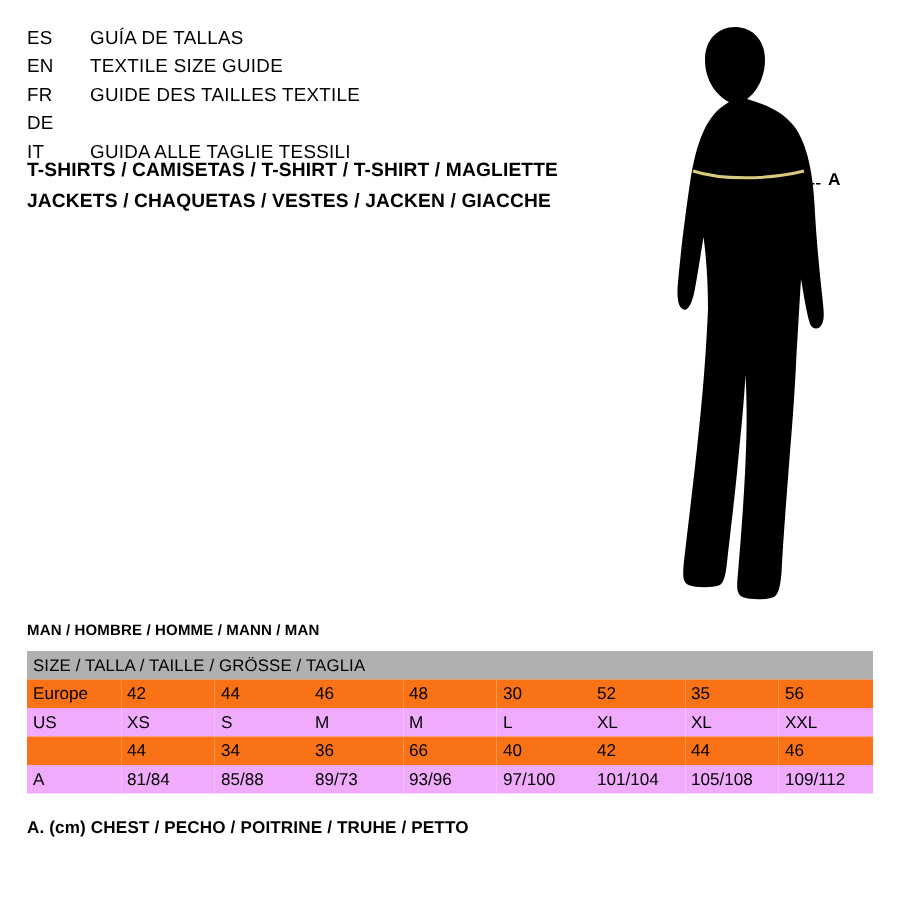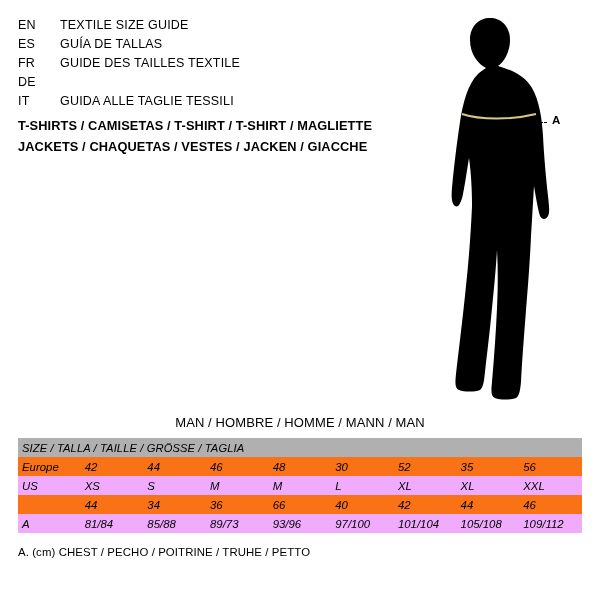--- a/index.html
+++ b/index.html
@@ -42,21 +42,21 @@
     flex: 0 0 42px;
   }
   .lang-text {
     flex: 1 1 auto;
     white-space: nowrap;
   }
 
   
   .cat-block {
     position: absolute;
-    top: 118px;
+    top: 105px;
     left: 18px;
     width: 360px;
   }
   .cat-line {
     font-size: 12.8px;
     font-weight: bold;
     height: 21px;
     white-space: nowrap;
     letter-spacing: 0.1px;
   }
@@ -89,33 +89,31 @@
   }
 
   
   .table-block {
     position: absolute;
     left: 18px;
     top: 415px;
     width: 564px;
   }
   .man-title {
-    font-size: 13px;
-    font-weight: normal;
+    font-size: 10px;
+    font-weight: bold;
     letter-spacing: 0.1px;
     margin-bottom: 8px;
     white-space: nowrap;
-    text-align: center;
   }
   table.size-table {
     border-collapse: collapse;
     width: 564px;
     table-layout: fixed;
     font-size: 11.4px;
-    font-style: italic;
   }
   table.size-table td, table.size-table th {
     text-align: left;
     padding: 0 0 0 4px;
     height: 19px;
     font-weight: normal;
     vertical-align: middle;
   }
   .row-head td {
     background: #b0b0b0;
@@ -129,38 +127,38 @@
     background: #f0abfc;
   }
   .col-label { width: 86px; }
   .col-val { width: 68px; }
 
   .footnote {
     position: absolute;
     left: 18px;
     top: 546px;
     font-size: 11.4px;
-    font-weight: normal;
+    font-weight: bold;
     letter-spacing: 0.1px;
     white-space: nowrap;
   }
 </style>
 </head>
 <body>
 
 <div class="page">
 
   <div class="lang-block">
     <div class="lang-row">
+      <span class="lang-code">ES</span>
+      <span class="lang-text">GUÍA DE TALLAS</span>
+    </div>
+    <div class="lang-row">
       <span class="lang-code">EN</span>
       <span class="lang-text">TEXTILE SIZE GUIDE</span>
-    </div>
-    <div class="lang-row">
-      <span class="lang-code">ES</span>
-      <span class="lang-text">GUÍA DE TALLAS</span>
     </div>
     <div class="lang-row">
       <span class="lang-code">FR</span>
       <span class="lang-text">GUIDE DES TAILLES TEXTILE</span>
     </div>
     <div class="lang-row">
       <span class="lang-code">DE</span>
     </div>
     <div class="lang-row">
       <span class="lang-code">IT</span>

